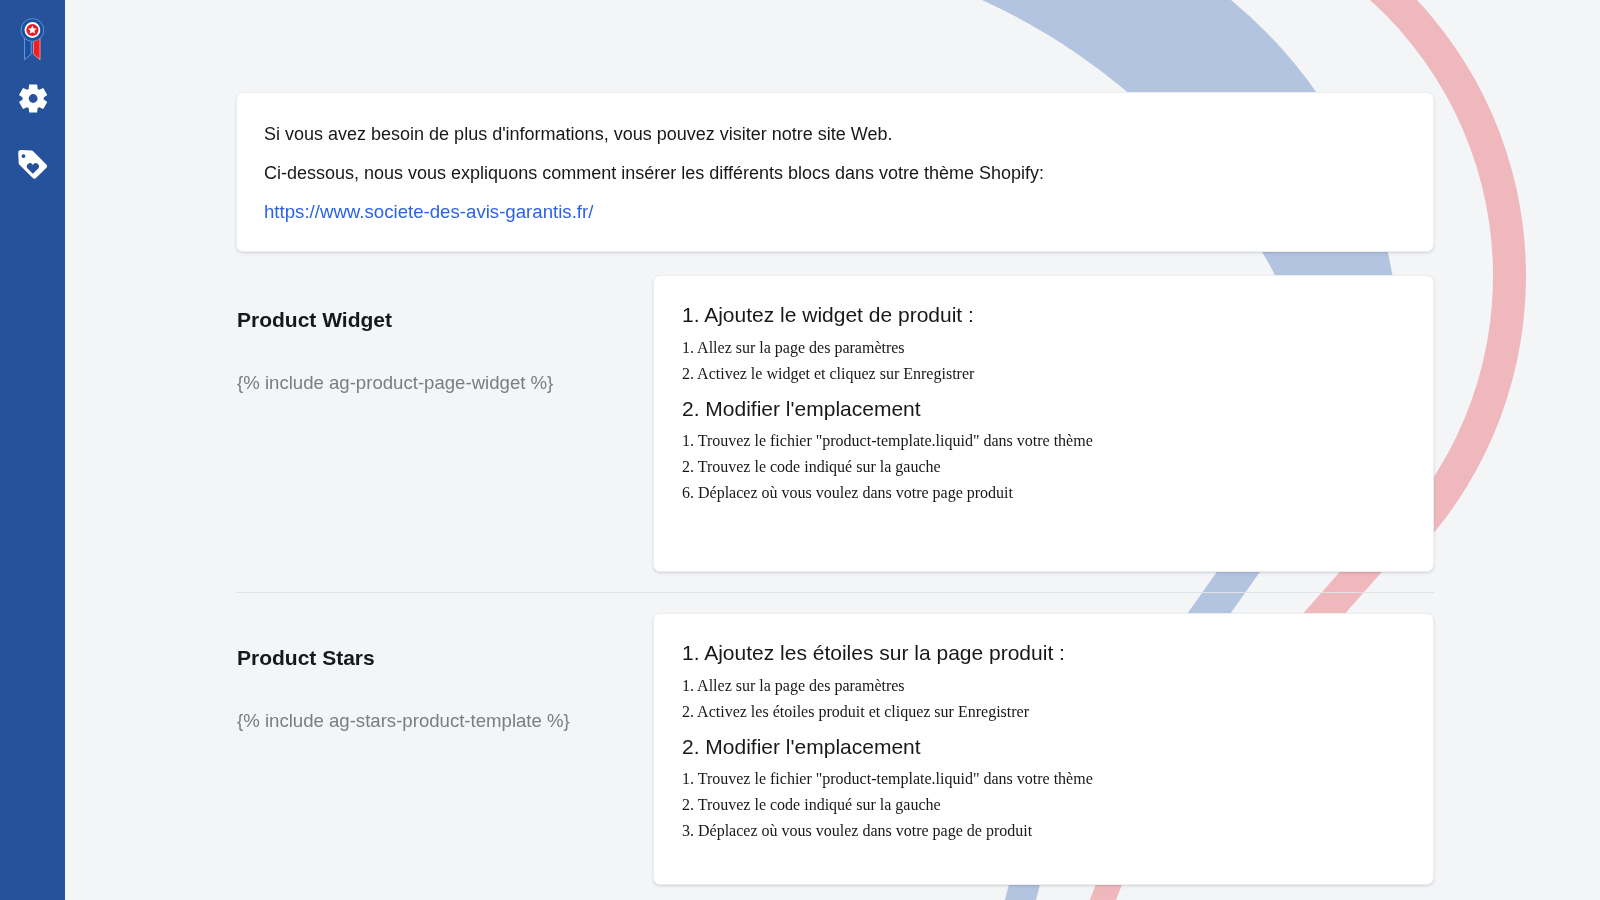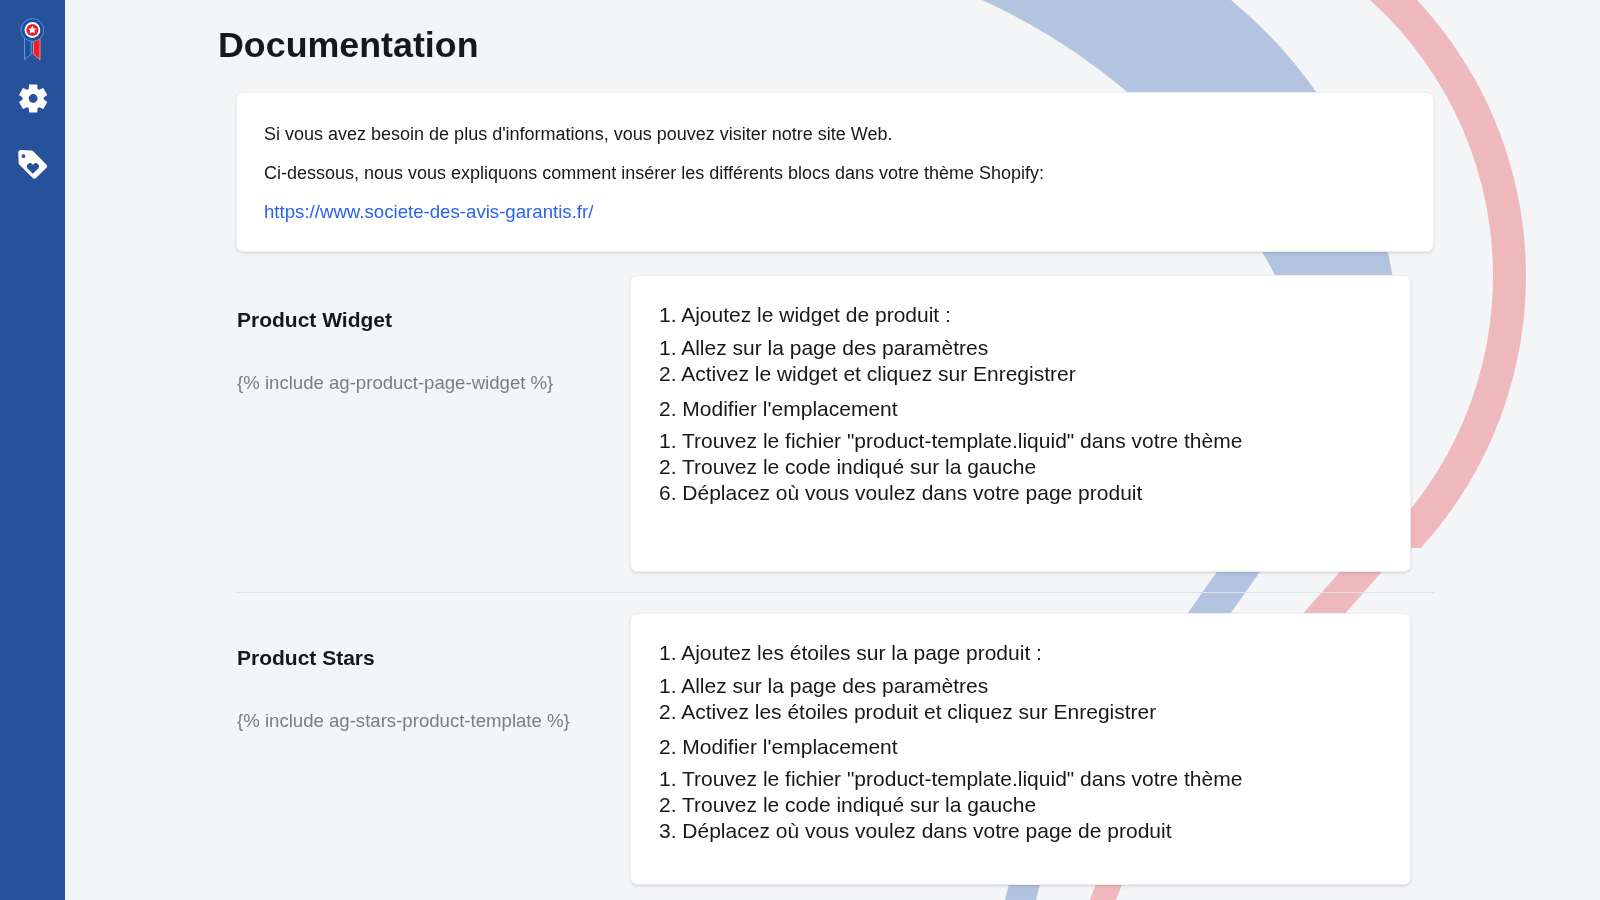--- a/index.html
+++ b/index.html
@@ -42,23 +42,23 @@
              line-height:20px;}
   .intro .l1{top:31px;}
   .intro .l2{top:70px;}
   .intro .l3{top:109px;color:#2c63e6;text-decoration:none;font-size:18.65px;}
 
   .sec-title{position:absolute;left:237px;font-size:21px;font-weight:700;color:#16181a;
              line-height:24px;z-index:12;}
   .sec-code{position:absolute;left:237px;font-size:18.6px;color:#787e84;
             line-height:20px;z-index:12;margin-top:12px;}
 
-  .steps{position:absolute;left:630px;width:781px;}
+  .steps{position:absolute;left:653px;width:781px;}
   .st-h{position:absolute;left:28px;font-size:21px;color:#16181a;white-space:nowrap;line-height:24px;}
-  .st-i{position:absolute;left:28px;font-size:21px;color:#16181a;white-space:nowrap;line-height:20px;}
+  .st-i{position:absolute;left:28px;font-size:16px;color:#16181a;white-space:nowrap;line-height:20px;font-family:Liberation Serif, serif;}
 
   .divider{position:absolute;left:236px;top:592px;width:1198px;height:1px;background:#e0e2e5;z-index:11;}
 </style>
 </head>
 <body>
 
 <div id="root">
 
   <div class="bg">
     <svg width="1600" height="900" viewBox="0 0 1600 900">
@@ -101,21 +101,20 @@
       <svg width="28.7" height="29.7" viewBox="0.35 0.28 28.6 29.5">
         <path fill="#ffffff" d="M0.6 3.2A2.8 2.8 0 0 1 3.5 0.35L13.7 0.7a2.6 2.6 0 0 1 1.72.74l13.0 13.0a2.6 2.6 0 0 1 0 3.68l-9.9 9.9a2.6 2.6 0 0 1-3.68 0L1.8 15.0a2.6 2.6 0 0 1-.76-1.72z"></path>
         <circle cx="5.8" cy="6.3" r="1.95" fill="#25529b"></circle>
         <path fill="#25529b" d="M15.2 23.9l-5.1-5.1a3.15 3.15 0 0 1 0-4.46 3.15 3.15 0 0 1 4.46 0l.64.64.64-.64a3.15 3.15 0 0 1 4.46 0 3.15 3.15 0 0 1 0 4.46z"></path>
       </svg>
     </div>
   </nav>
 
   <div class="page">
 
-    <h1 class="title">Documentation</h1>
 
 
     <div class="card intro">
       <div class="ln l2">Ci-dessous, nous vous expliquons comment insérer les différents blocs dans votre thème Shopify:</div>
       <div class="ln l1">Si vous avez besoin de plus d'informations, vous pouvez visiter notre site Web.</div>
       <a class="ln l3">https://www.societe-des-avis-garantis.fr/</a>
     </div>
 
     <div class="sec-title" style="top:308px">Product Widget</div>
     <div class="sec-code" style="top:361px">{% include ag-product-page-widget %}</div>

